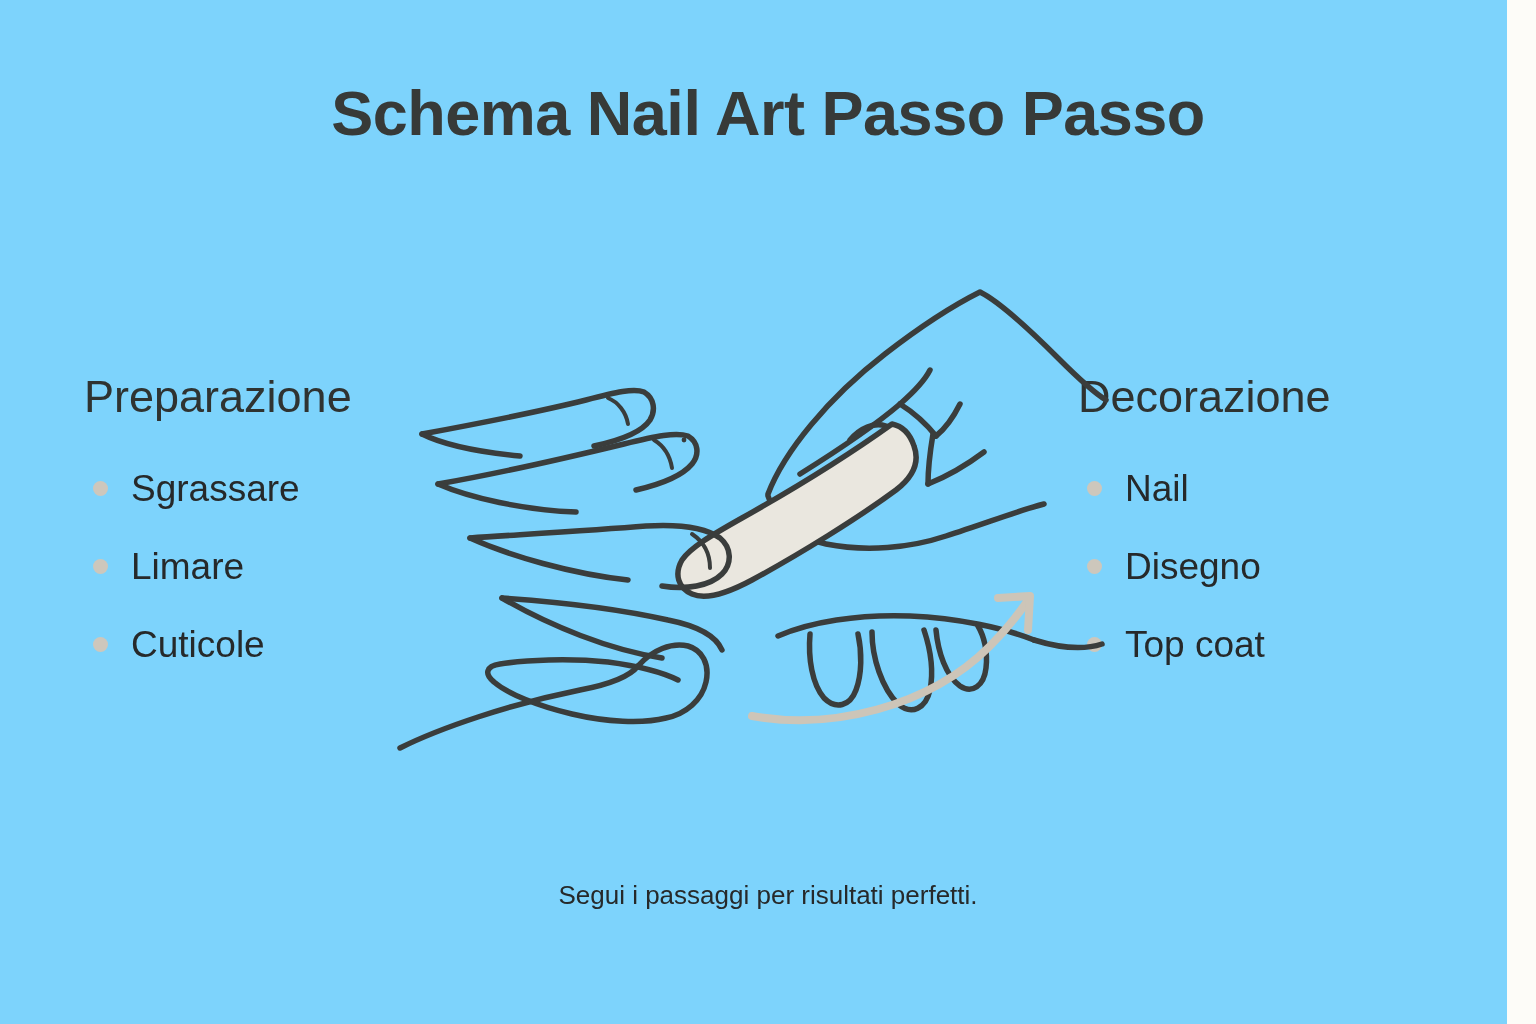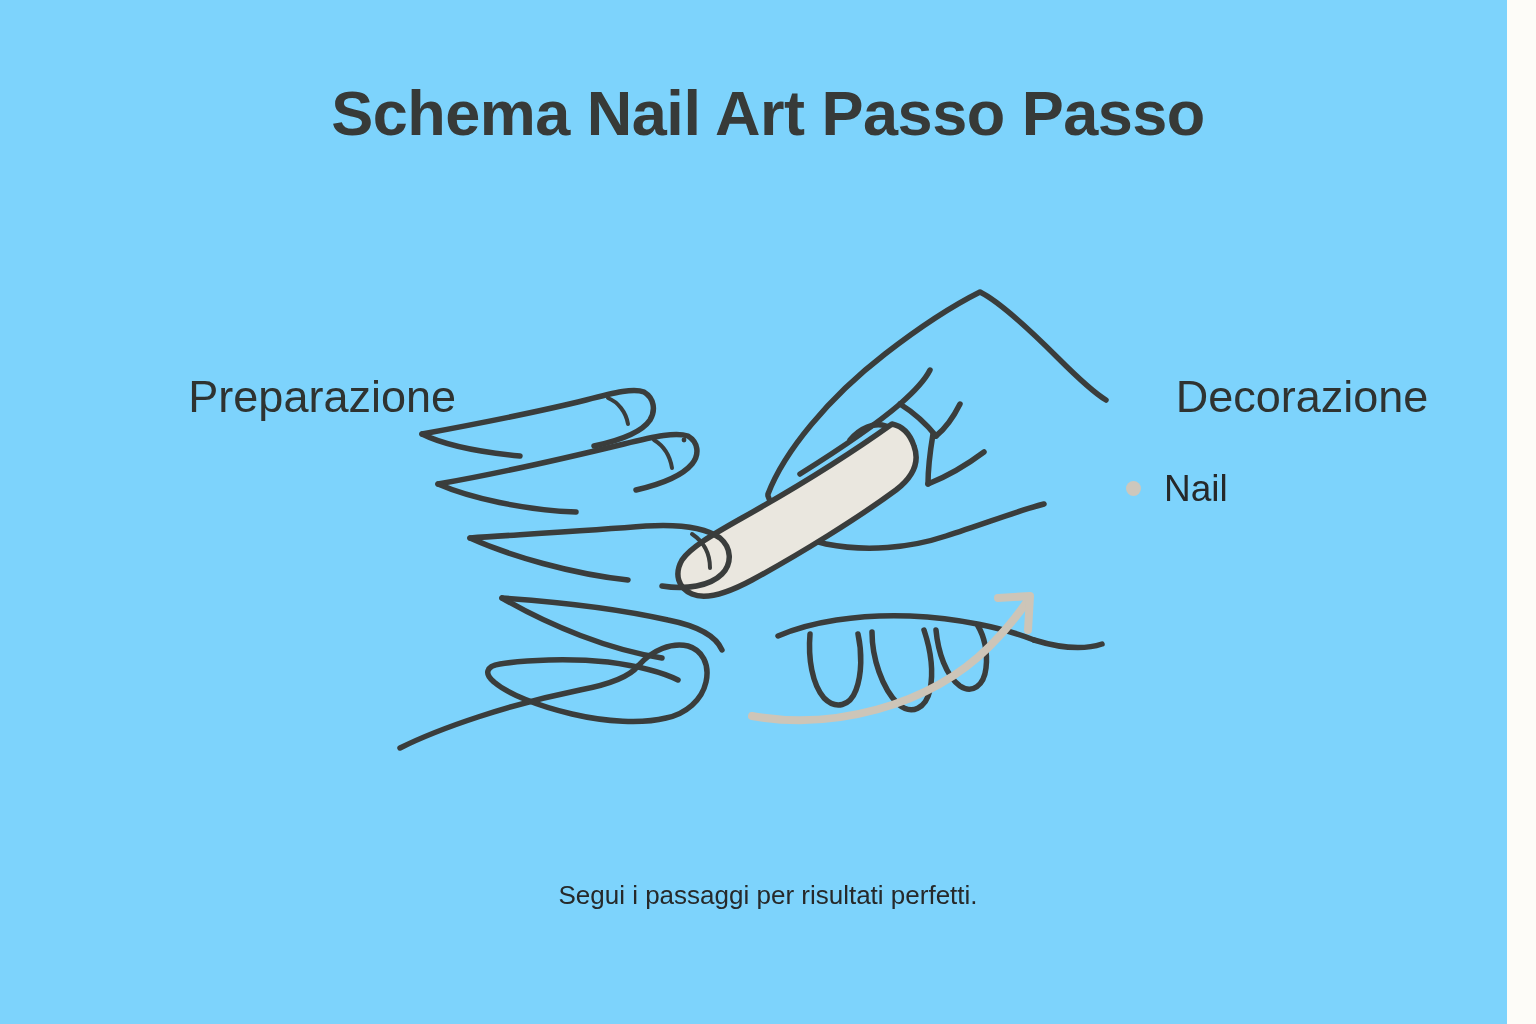--- a/index.html
+++ b/index.html
@@ -33,22 +33,22 @@
     color: #373a38;
     line-height: 1.05;
     white-space: nowrap;
   }
 
   
   .column {
     position: absolute;
     top: 374px;
   }
-  .column.left  { left: 96px;  width: 360px; text-align: right; }
-  .column.right { left: 1117px; width: 370px; text-align: center; }
+  .column.left  { left: 84px;  width: 360px; }
+  .column.right { left: 1078px; width: 370px; }
 
   .col-heading {
     font-size: 45px;
     font-weight: 400;
     color: #2f3331;
     line-height: 1.0;
     margin: 0 0 30px 0;
     white-space: nowrap;
   }
 
@@ -105,28 +105,50 @@
 </style>
 </head>
 <body>
 
 <div id="poster">
 
   <div class="title">Schema Nail Art Passo Passo</div>
 
   <div class="column left">
     <div class="col-heading">Preparazione</div>
+    <ul class="bullet-list">
+      <li class="bullet-item">
+        <span class="bullet-dot"></span>
+        <span class="bullet-label">Sgrassare</span>
+      </li>
+      <li class="bullet-item">
+        <span class="bullet-dot"></span>
+        <span class="bullet-label">Limare</span>
+      </li>
+      <li class="bullet-item">
+        <span class="bullet-dot"></span>
+        <span class="bullet-label">Cuticole</span>
+      </li>
+    </ul>
   </div>
 
   <div class="column right">
     <div class="col-heading">Decorazione</div>
     <ul class="bullet-list">
       <li class="bullet-item">
         <span class="bullet-dot"></span>
         <span class="bullet-label">Nail</span>
+      </li>
+      <li class="bullet-item">
+        <span class="bullet-dot"></span>
+        <span class="bullet-label">Disegno</span>
+      </li>
+      <li class="bullet-item">
+        <span class="bullet-dot"></span>
+        <span class="bullet-label">Top coat</span>
       </li>
     </ul>
   </div>
 
   <div class="illustration">
     <svg viewBox="0 0 760 540" xmlns="http://www.w3.org/2000/svg">
       <g fill="none" stroke="#3a3d3c" stroke-width="5.5" stroke-linecap="round" stroke-linejoin="round">
 
         <g>
 

